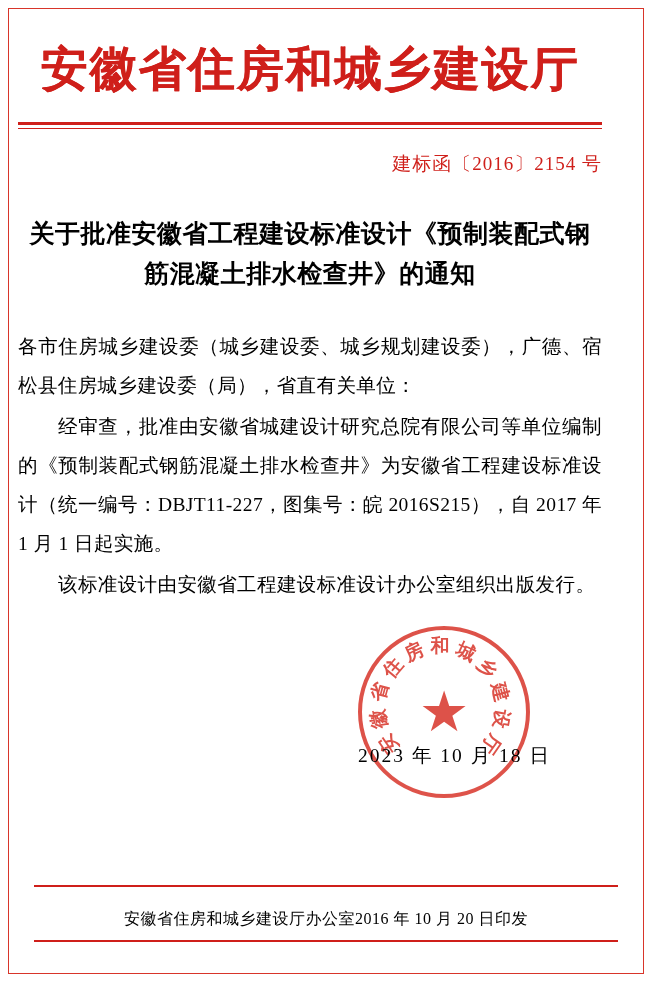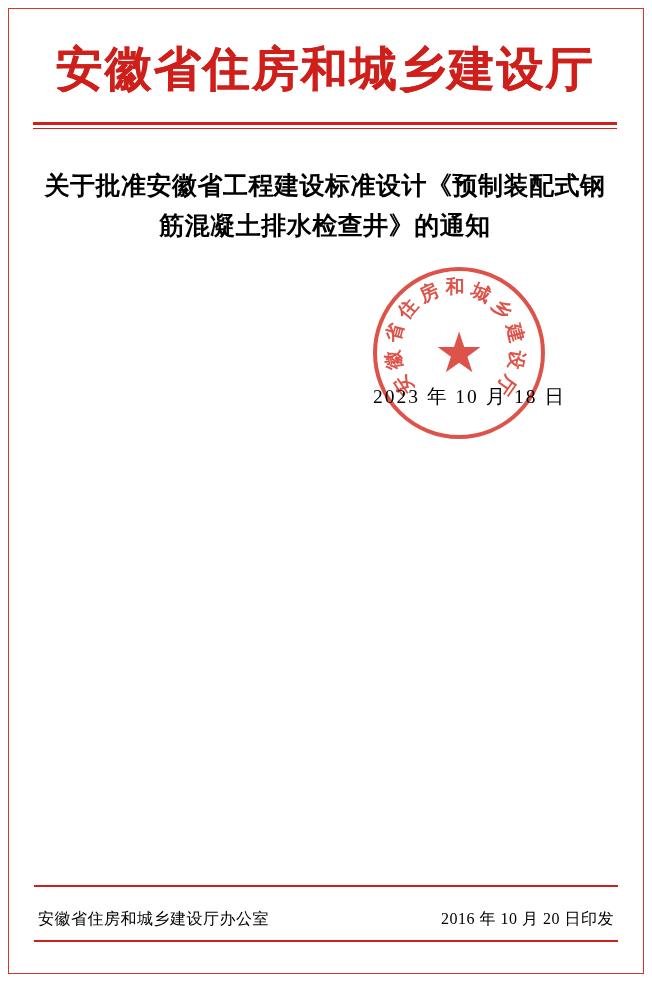--- a/index.html
+++ b/index.html
@@ -20,21 +20,21 @@
     position: absolute;
     left: 8px;
     top: 8px;
     right: 8px;
     bottom: 8px;
     border: 1px solid #d8352a;
     box-sizing: border-box;
   }
   .content {
     position: absolute;
-    left: 33px;
+    left: 18px;
     top: 22px;
     width: 584px;
     box-sizing: border-box;
   }
 
   
   .masthead {
     text-align: center;
     color: #cf1f1a;
     font-family: "DejaVu Serif", serif;
@@ -155,21 +155,21 @@
     left: 34px;
     right: 34px;
     bottom: 40px;
   }
   .footer-rule-top {
     height: 2px;
     background: #cf1f1a;
   }
   .footer-row {
     display: flex;
-    justify-content: space-between;
+    justify-content: center;
     font-size: 16px;
     color: #000;
     padding: 22px 4px 10px 4px;
     font-family: "Liberation Serif", serif;
     letter-spacing: 0.5px;
   }
   .footer-rule-bot {
     height: 2px;
     background: #cf1f1a;
   }
@@ -180,23 +180,29 @@
 <div class="page">
   <div class="border-outer"></div>
 
   <div class="content">
 
     <div class="masthead">安徽省住房和城乡建设厅</div>
 
     <div class="rule-thick"></div>
     <div class="rule-thin"></div>
 
+    <div class="docnum">建标函〔2016〕2154 号</div>
 
     <div class="title">关于批准安徽省工程建设标准设计《预制装配式钢筋混凝土排水检查井》的通知</div>
 
+    <div class="body-block">
+      <p class="para">各市住房城乡建设委（城乡建设委、城乡规划建设委），广德、宿松县住房城乡建设委（局），省直有关单位：</p>
+      <p class="para indent">经审查，批准由安徽省城建设计研究总院有限公司等单位编制的《预制装配式钢筋混凝土排水检查井》为安徽省工程建设标准设计（统一编号：DBJT11-227，图集号：皖 2016S215），自 2017 年 1 月 1 日起实施。</p>
+      <p class="para indent">该标准设计由安徽省工程建设标准设计办公室组织出版发行。</p>
+    </div>
 
     <div class="sign-area">
       <div class="seal">
         <div class="seal-text" id="seal-ring">
             <span class="seal-char" style="left: 27.2126px; top: 113.562px; transform: translate(-50%, -50%) rotate(-125deg);">安</span>
             <span class="seal-char" style="left: 16.9419px; top: 88.7662px; transform: translate(-50%, -50%) rotate(-100deg);">徽</span>
             <span class="seal-char" style="left: 18.1126px; top: 61.9532px; transform: translate(-50%, -50%) rotate(-75deg);">省</span>
             <span class="seal-char" style="left: 30.5052px; top: 38.1472px; transform: translate(-50%, -50%) rotate(-50deg);">住</span>
             <span class="seal-char" style="left: 51.7977px; top: 21.8089px; transform: translate(-50%, -50%) rotate(-25deg);">房</span>
             <span class="seal-char" style="left: 78px; top: 16px; transform: translate(-50%, -50%) rotate(0deg);">和</span>

